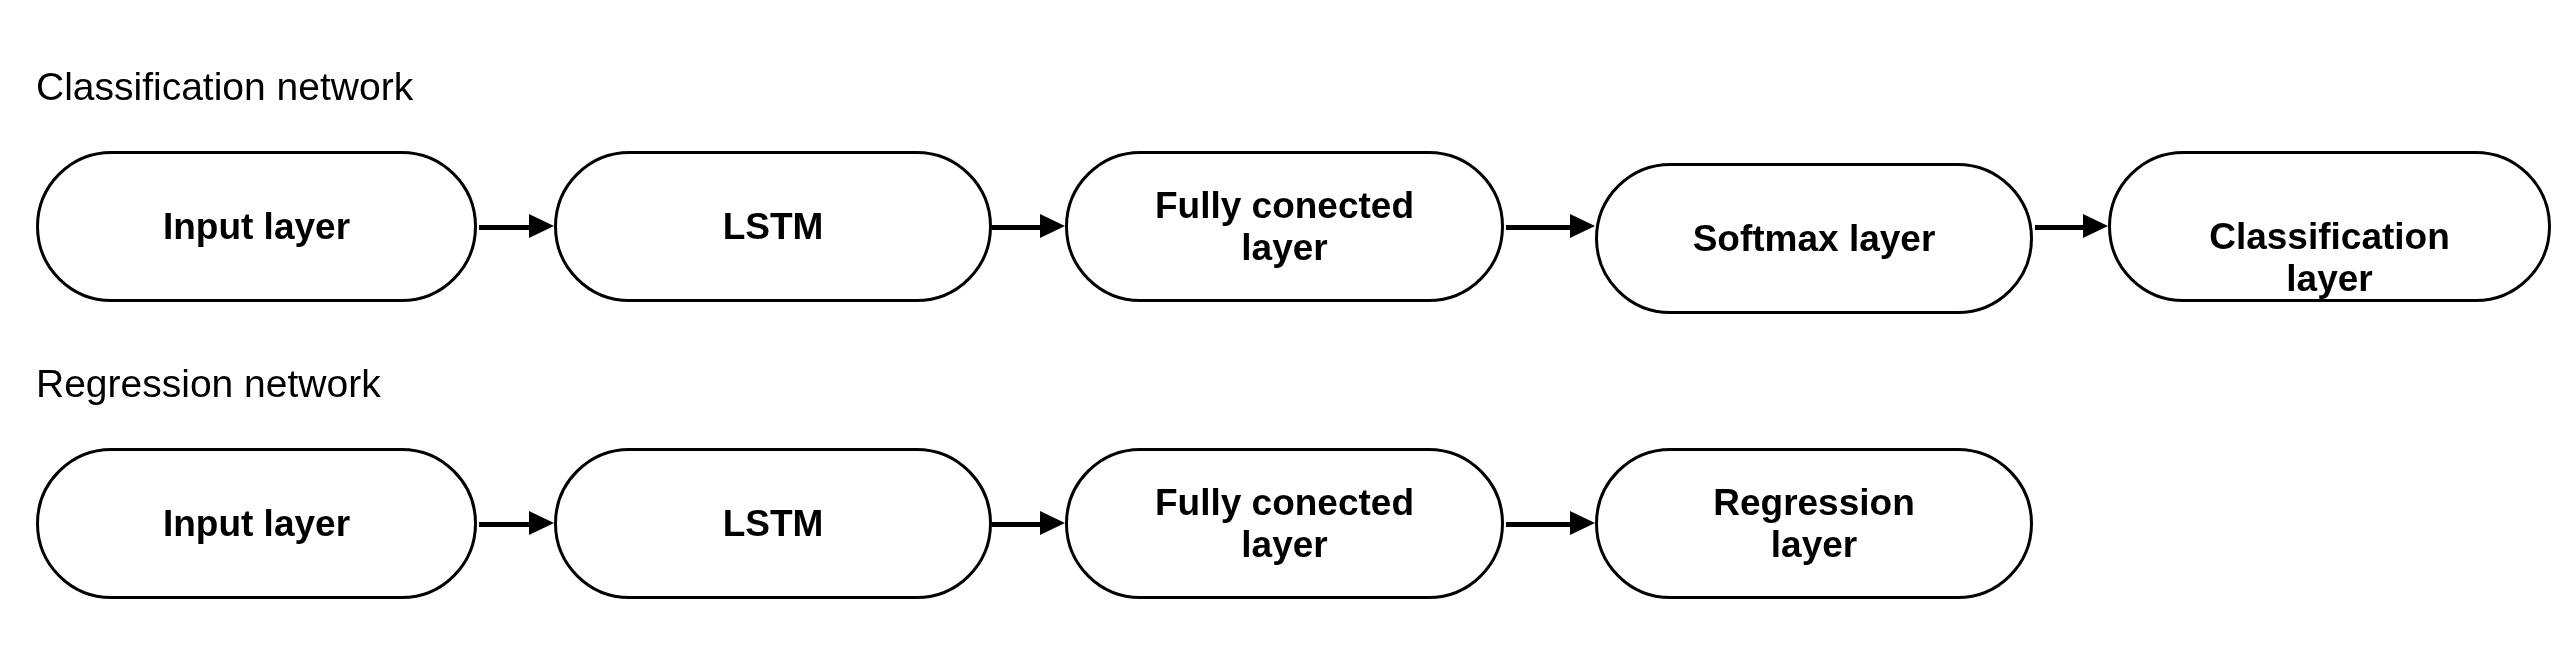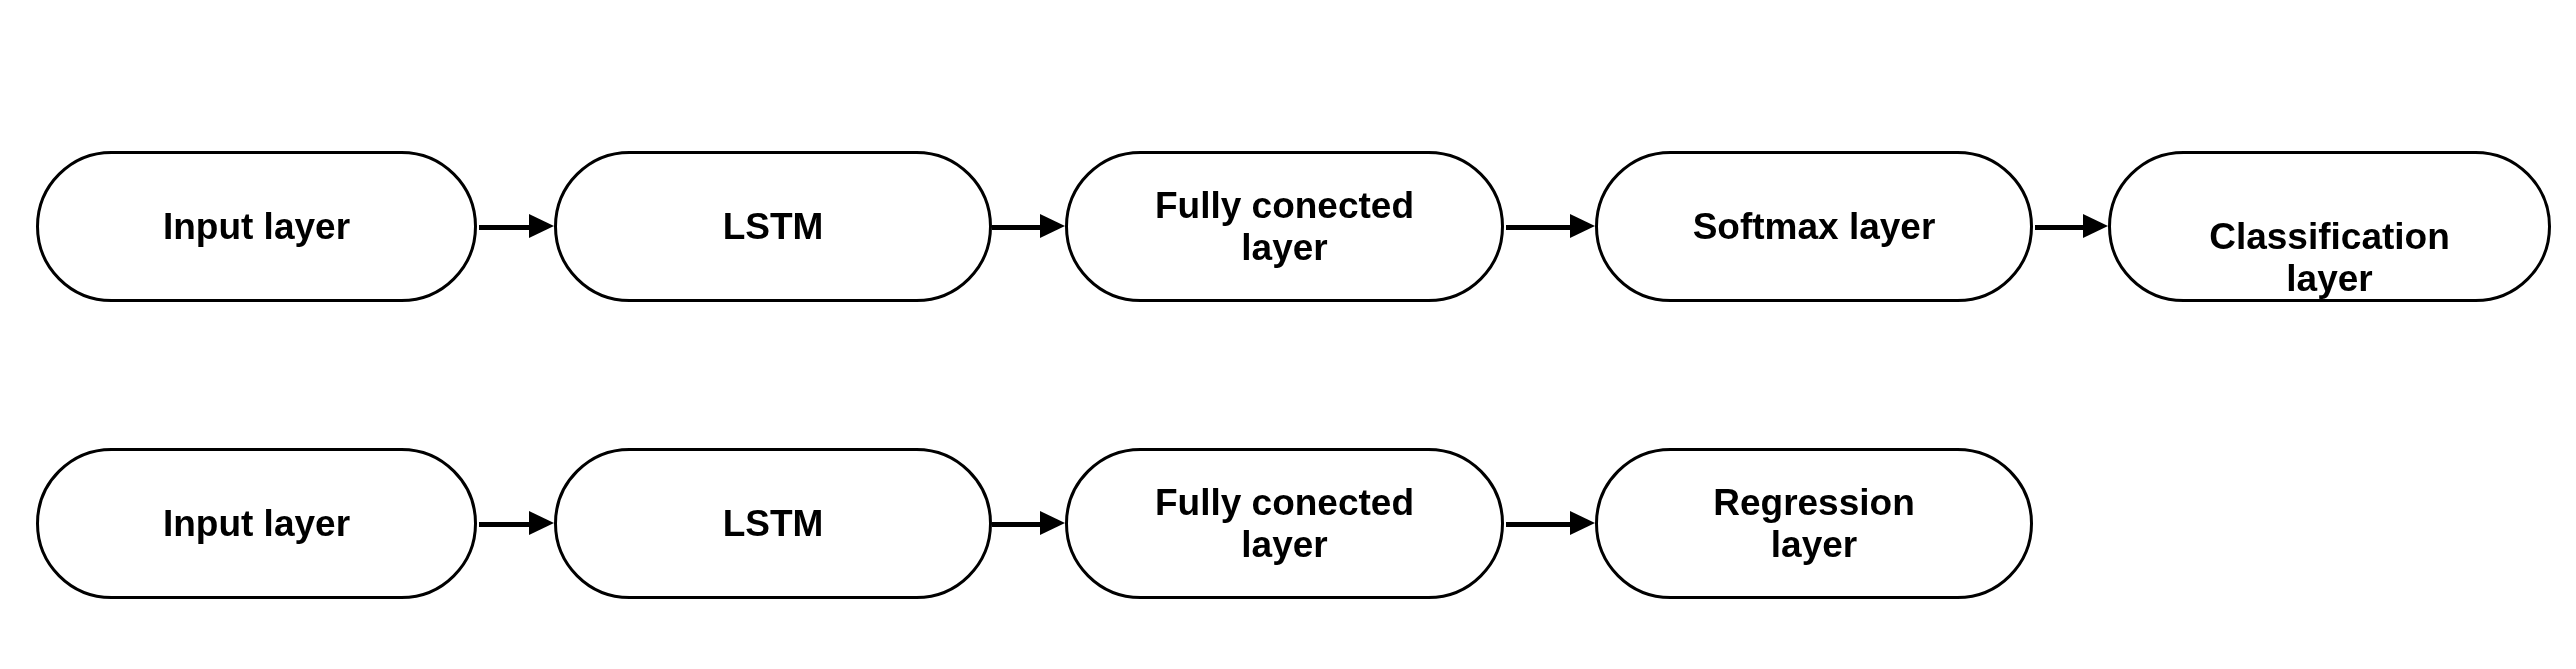--- a/index.html
+++ b/index.html
@@ -91,20 +91,21 @@
     border-bottom: 12.5px solid transparent;
     border-left: 25px solid #000000;
     margin-top: -5.7px;
   }
 </style>
 </head>
 <body>
 
 <div id="canvas">
 
+  <div class="section-title" id="title-classification">Classification network</div>
 
   <div class="row" id="row-classification">
 
     <div class="node" style="left: 36px; width: 441px;">
       <span class="node-label">Input layer</span>
     </div>
 
     <div class="arrow" style="left: 479px; width: 75px;">
       <div class="shaft" style="width: 54px;"></div>
       <div class="head"></div>
@@ -122,36 +123,37 @@
     <div class="node" style="left: 1065px; width: 439px;">
       <span class="node-label">Fully conected
 layer</span>
     </div>
 
     <div class="arrow" style="left: 1506px; width: 89px;">
       <div class="shaft" style="width: 68px;"></div>
       <div class="head"></div>
     </div>
 
-    <div class="node" style="left: 1595px; width: 438px;">
+    <div class="node" style="left: 1595px; width: 438px; margin-top: 12px;">
       <span class="node-label">Softmax layer</span>
     </div>
 
     <div class="arrow" style="left: 2035px; width: 73px;">
       <div class="shaft" style="width: 52px;"></div>
       <div class="head"></div>
     </div>
 
     <div class="node" style="left: 2108px; width: 443px; align-items: flex-end;">
       <span class="node-label">Classification
 layer</span>
     </div>
 
   </div>
 
+  <div class="section-title" id="title-regression">Regression network</div>
 
   <div class="row" id="row-regression">
 
     <div class="node" style="left: 36px; width: 441px;">
       <span class="node-label">Input layer</span>
     </div>
 
     <div class="arrow" style="left: 479px; width: 75px;">
       <div class="shaft" style="width: 54px;"></div>
       <div class="head"></div>

